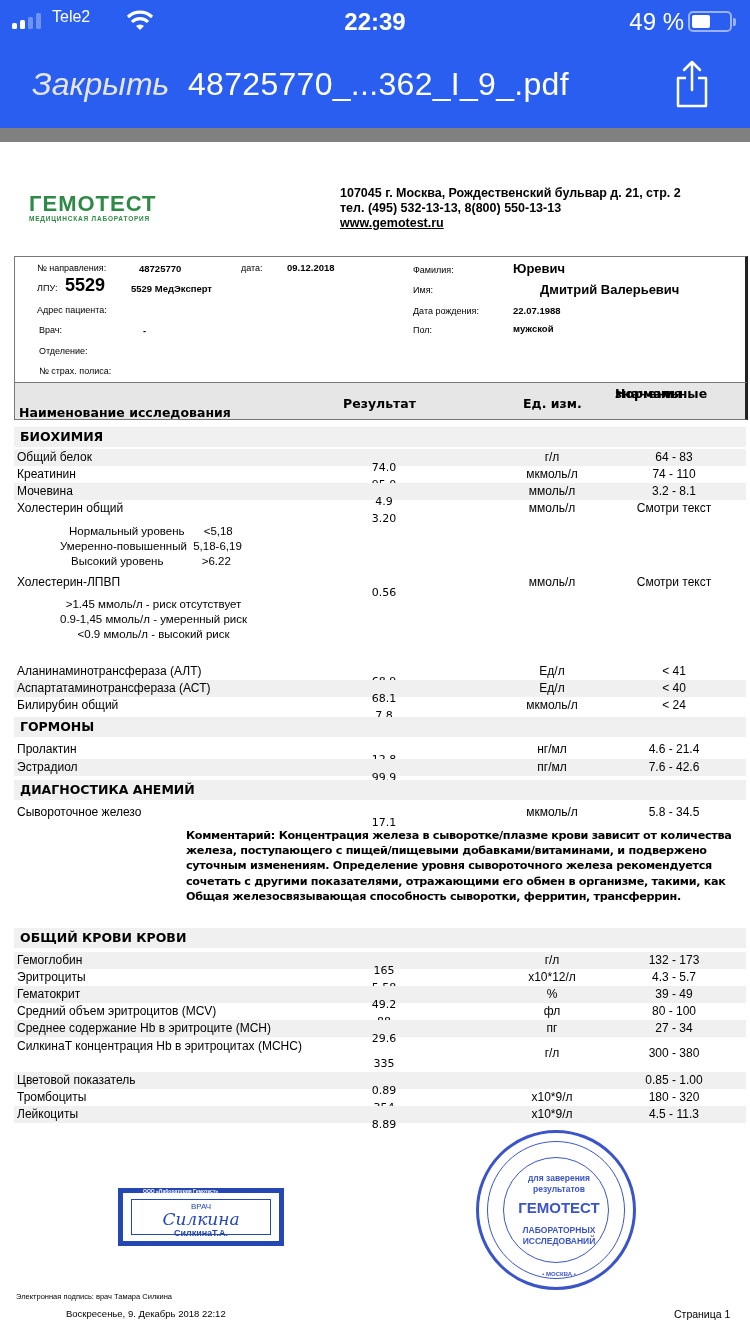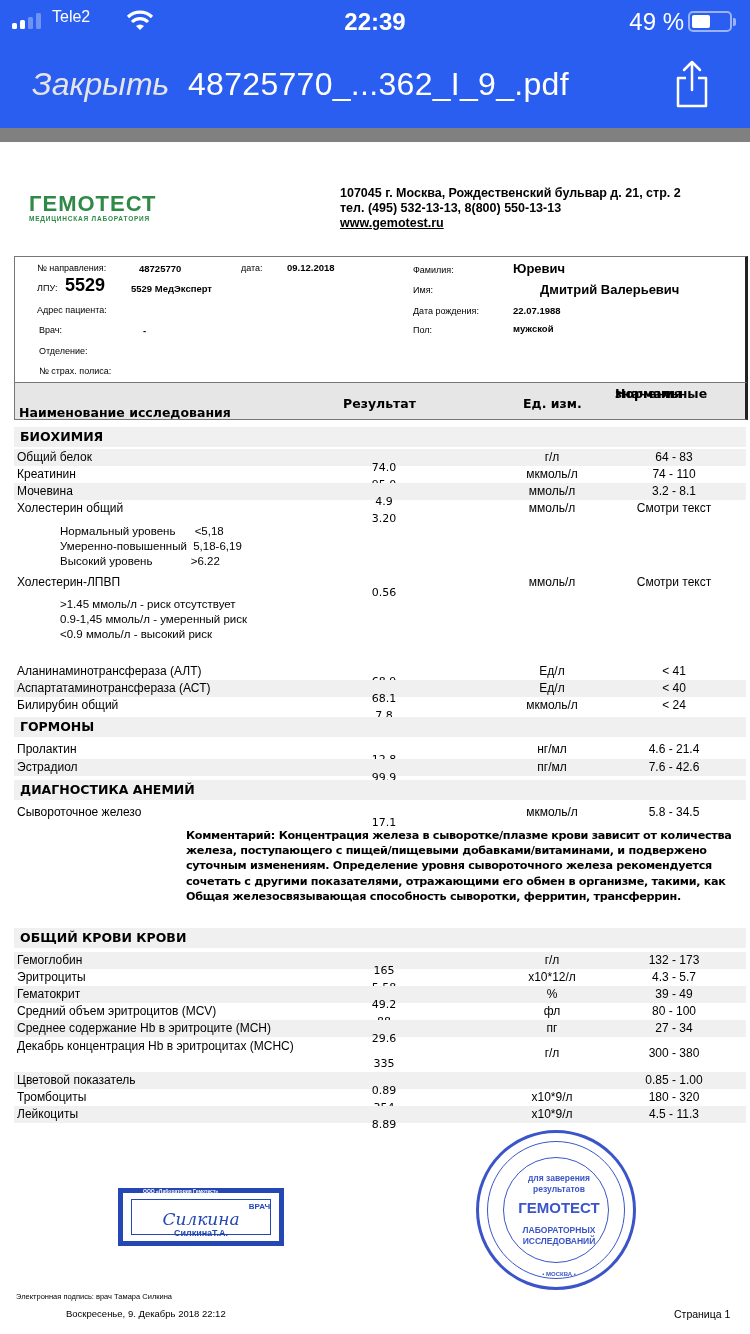--- a/index.html
+++ b/index.html
@@ -54,27 +54,27 @@
   .row.stripe { background: #f0f0f0; }
   .row .n { position: absolute; left: 3px; top: 0; font-family: "Liberation Sans", sans-serif; font-size: 12px; }
   .row .r { position: absolute; left: 340px; width: 60px; top: 0; text-align: center; font-weight: normal; font-family: "DejaVu Sans", sans-serif; font-size: 11px; margin-top: 10px; }
   .row .u { position: absolute; left: 500px; width: 76px; top: 0; text-align: center; font-family: "Liberation Sans", sans-serif; font-size: 12px; }
   .row .v { position: absolute; left: 600px; width: 120px; top: 0; text-align: center; font-family: "Liberation Sans", sans-serif; font-size: 12px; }
   .row.tall { height: 32px; }
   .row.tall .n { line-height: 14px; top: 2px; width: 300px; }
   .row.tall .r, .row.tall .u, .row.tall .v { top: 8px; }
 
   .note { position: absolute; left: 60px; font-family: "Liberation Sans", sans-serif; font-size: 11.5px; line-height: 15px; }
-  .note .line { white-space: pre; }
+  .note .line { white-space: pre; text-align: center; }
 
   .comment { position: absolute; left: 186px; top: 686px; width: 550px; font-weight: bold; font-size: 11.2px; line-height: 15.2px; font-family: "DejaVu Sans", sans-serif; letter-spacing: -0.3px; }
 
   .stamp-rect { position: absolute; left: 118px; top: 1046px; width: 166px; height: 58px; border: 5px solid #2547b3; color: #2547b3; }
   .stamp-rect .inner { position: absolute; left: 8px; top: 6px; right: 8px; bottom: 6px; border: 1px solid #2547b3; text-align: center; }
-  .stamp-rect .t1 { font-family: "Liberation Sans", sans-serif; font-size: 8px; font-weight: bold; margin-top: 2px; text-align: right; }
+  .stamp-rect .t1 { font-family: "Liberation Sans", sans-serif; font-size: 8px; font-weight: normal; margin-top: 2px; }
   .stamp-rect .sig { font-family: "DejaVu Serif", serif; font-style: italic; font-size: 17px; line-height: 17px; }
   .stamp-rect .t2 { font-family: "Liberation Sans", sans-serif; font-size: 9px; font-weight: bold; }
   .stamp-rect .edge { position: absolute; font-size: 5px; font-family: "Liberation Sans", sans-serif; font-weight: bold; color: #fff; white-space: nowrap; }
 
   .stamp-round { position: absolute; left: 476px; top: 988px; width: 160px; height: 160px; border-radius: 50%; border: 3px solid #3b55c8; color: #3b55c8; }
   .stamp-round .ring { position: absolute; left: 8px; top: 8px; right: 8px; bottom: 8px; border-radius: 50%; border: 1.5px solid #3b55c8; }
   .stamp-round .ring2 { position: absolute; left: 24px; top: 24px; right: 24px; bottom: 24px; border-radius: 50%; border: 1px solid #3b55c8; }
   .stamp-round .txt { position: absolute; left: 0; width: 160px; text-align: center; font-family: "Liberation Sans", sans-serif; font-weight: bold; }
 
   .esign { position: absolute; left: 16px; top: 1150px; font-size: 7.5px; font-family: "Liberation Sans", sans-serif; }
@@ -279,21 +279,21 @@
       <span class="u">фл</span>
       <span class="v">80 - 100</span>
   </div>
   <div class="row stripe" style="top:878px">
     <span class="n">Среднее содержание Hb в эритроците (MCH)</span>
       <span class="r">29.6</span>
       <span class="u">пг</span>
       <span class="v">27 - 34</span>
   </div>
   <div class="row tall" style="top:895px">
-    <span class="n">Декабрь концентрация Hb в эритроцитах (MCHC)</span>
+    <span class="n">СилкинаТ концентрация Hb в эритроцитах (MCHC)</span>
       <span class="r">335</span>
       <span class="u">г/л</span>
       <span class="v">300 - 380</span>
   </div>
   <div class="row stripe" style="top:930px">
     <span class="n">Цветовой показатель</span>
       <span class="r">0.89</span>
       <span class="u"></span>
       <span class="v">0.85 - 1.00</span>
   </div>

